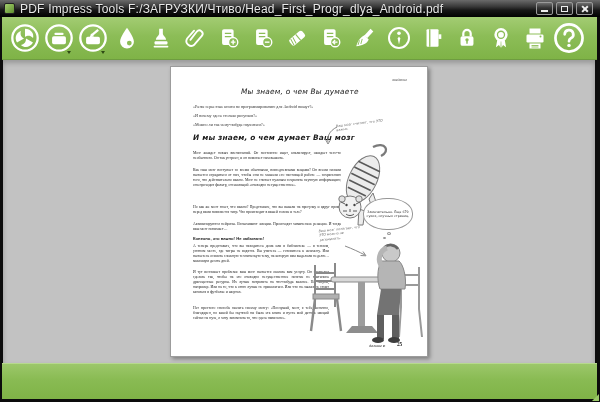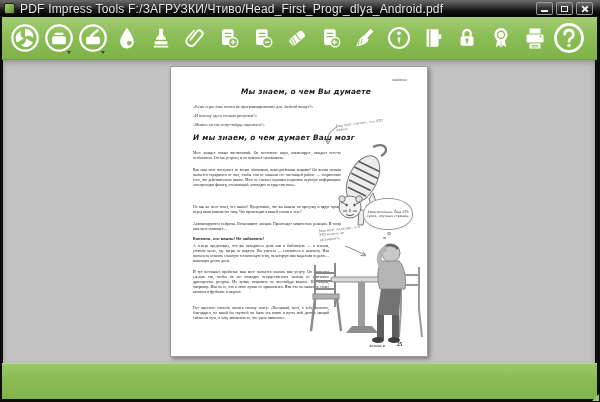--- a/index.html
+++ b/index.html
@@ -33,21 +33,21 @@
   .ddcaret{position:absolute;right:5px;bottom:3px;width:0;height:0;
     border-left:2.5px solid transparent;border-right:2.5px solid transparent;border-top:3.5px solid #2e4a14;}
 
   
   .content{position:absolute;left:3px;right:5px;top:60px;height:303px;background:#c2c2c2;
     box-shadow:inset 0 3px 5px rgba(0,0,0,.22);}
   .page{position:absolute;left:167px;top:6px;width:258px;height:291px;background:#fff;
     border:1px solid #9c9c9c;box-shadow:2px 2px 4px rgba(0,0,0,.35);overflow:hidden;
     font-family:"Liberation Serif",serif;color:#1c1c1c;}
   .sec-label{position:absolute;top:10px;right:20px;font-size:4px;font-style:italic;color:#555;}
-  .h1{position:absolute;left:22px;top:20px;font-size:7.4px;font-weight:bold;font-style:italic;
+  .h1{position:absolute;left:22px;top:20px;font-size:7.4px;font-weight:normal;font-style:italic;
       font-family:"DejaVu Sans",sans-serif;letter-spacing:.2px;padding-left:48px;}
   .h2{position:absolute;left:22px;top:66px;font-size:7.4px;font-weight:bold;font-style:italic;
       font-family:"DejaVu Sans",sans-serif;letter-spacing:.2px;}
   .quote{position:absolute;left:22px;font-size:4.1px;color:#333;}
   .q0{top:37px}.q1{top:46px}.q2{top:55px}
   .para{position:absolute;left:22px;width:148px;font-size:3.75px;line-height:1.32;text-align:justify;color:#222;}
   .p0{top:84px}.p1{top:101px}.p2{top:138px}.p3{top:155px}
   .pbold{position:absolute;left:22px;top:169px;font-size:4.2px;font-weight:bold;
       font-family:"Liberation Sans",sans-serif;}
   .para2{position:absolute;left:22px;width:136px;font-size:3.75px;line-height:1.3;text-align:justify;color:#222;}

